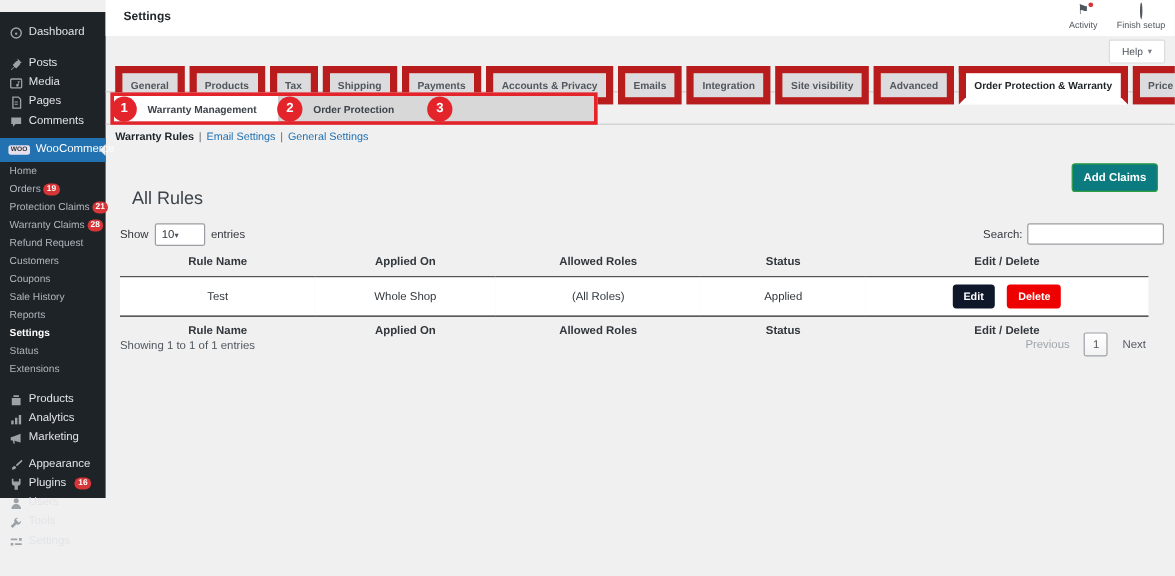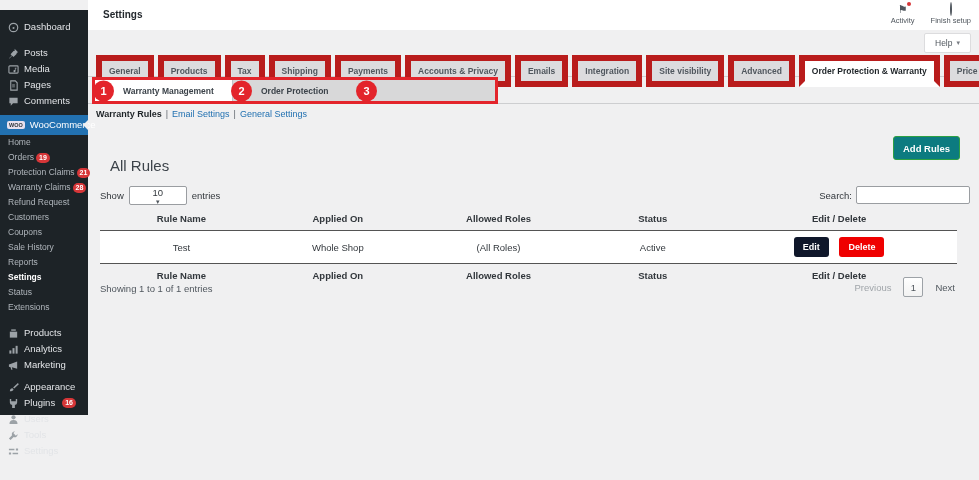--- a/index.html
+++ b/index.html
@@ -46,21 +46,21 @@
 
   
   #breadcrumb { position:absolute; left:96px; top:109px; font-size:9px; color:#646970; display:flex; gap:4px; align-items:center; }
   #breadcrumb .bc-current { font-weight:bold; color:#1d2327; cursor:pointer; }
   #breadcrumb .bc-link { color:#2271b1; cursor:pointer; }
 
   
   #add-rules { position:absolute; left:893px; top:136px; height:24px; background:#0c7b80; border:1px solid #2ea043; border-radius:3px; color:#fff; font-size:9.5px; font-weight:bold; padding:0 9px; cursor:pointer; font-family:inherit; }
   #all-rules-title { position:absolute; left:110px; top:157px; font-size:15px; font-weight:400; color:#3c434a; }
   #show-row { position:absolute; left:100px; top:186px; display:flex; align-items:center; gap:5px; font-size:9.5px; color:#32373c; }
-  .fake-select { width:58px; height:19px; background:#fff; border:1px solid #9a9da1; border-radius:2px; display:flex; align-items:center; padding:0 5px; font-size:9.5px; cursor:pointer;flex-direction:column; }
+  .fake-select { width:42px; height:19px; background:#fff; border:1px solid #9a9da1; border-radius:2px; display:flex; align-items:center; padding:0 5px; font-size:9.5px; cursor:pointer; }
   .fake-select .caret { font-size:7px; color:#50575e; }
   #search-row { position:absolute; right:9px; top:186px; display:flex; align-items:center; gap:4px; font-size:9.5px; color:#32373c; }
   #search-row input { width:114px; height:18px; border:1px solid #9a9da1; border-radius:2px; background:#fff; font-size:9.5px; padding:0 4px; font-family:inherit; }
 
   #rules-table { position:absolute; left:100px; top:207px; width:857px; border-collapse:collapse; font-size:9.5px; color:#32373c; }
   #rules-table th { padding:6px 4px; font-weight:bold; text-align:center; }
   #rules-table thead th { border-bottom:1px solid #545454; }
   #rules-table tbody td { background:#fff; text-align:center; padding:6px 4px; border-bottom:1px solid #545454; }
   .row-btn { border:none; border-radius:3px; color:#fff; font-size:9px; font-weight:bold; padding:5px 9px; cursor:pointer; font-family:inherit; }
   .btn-edit { background:#0f172a; margin-right:8px; }
@@ -265,21 +265,21 @@
   </div>
 
   <div id="breadcrumb">
     <span class="bc-current">Warranty Rules</span>
     <span>|</span>
     <span class="bc-link">Email Settings</span>
     <span>|</span>
     <span class="bc-link">General Settings</span>
   </div>
 
-  <button id="add-rules">Add Rules</button>
+  <button id="add-rules">Add Claims</button>
   <div id="all-rules-title">All Rules</div>
 
   <div id="show-row">
     <span>Show</span>
     <span class="fake-select">
       <span>10</span>
         <span class="caret">▾</span>
     </span>
     <span>entries</span>
   </div>
@@ -304,21 +304,21 @@
         <th>Allowed Roles</th>
         <th>Status</th>
         <th>Edit / Delete</th>
       </tr>
     </thead>
     <tbody>
       <tr>
         <td>Test</td>
         <td>Whole Shop</td>
         <td>(All Roles)</td>
-        <td>Active</td>
+        <td>Applied</td>
         <td>
           <button class="row-btn btn-edit">Edit</button>
           <button class="row-btn btn-delete">Delete</button>
         </td>
       </tr>
     </tbody>
     <tfoot>
       <tr>
         <th>Rule Name</th>
         <th>Applied On</th>

